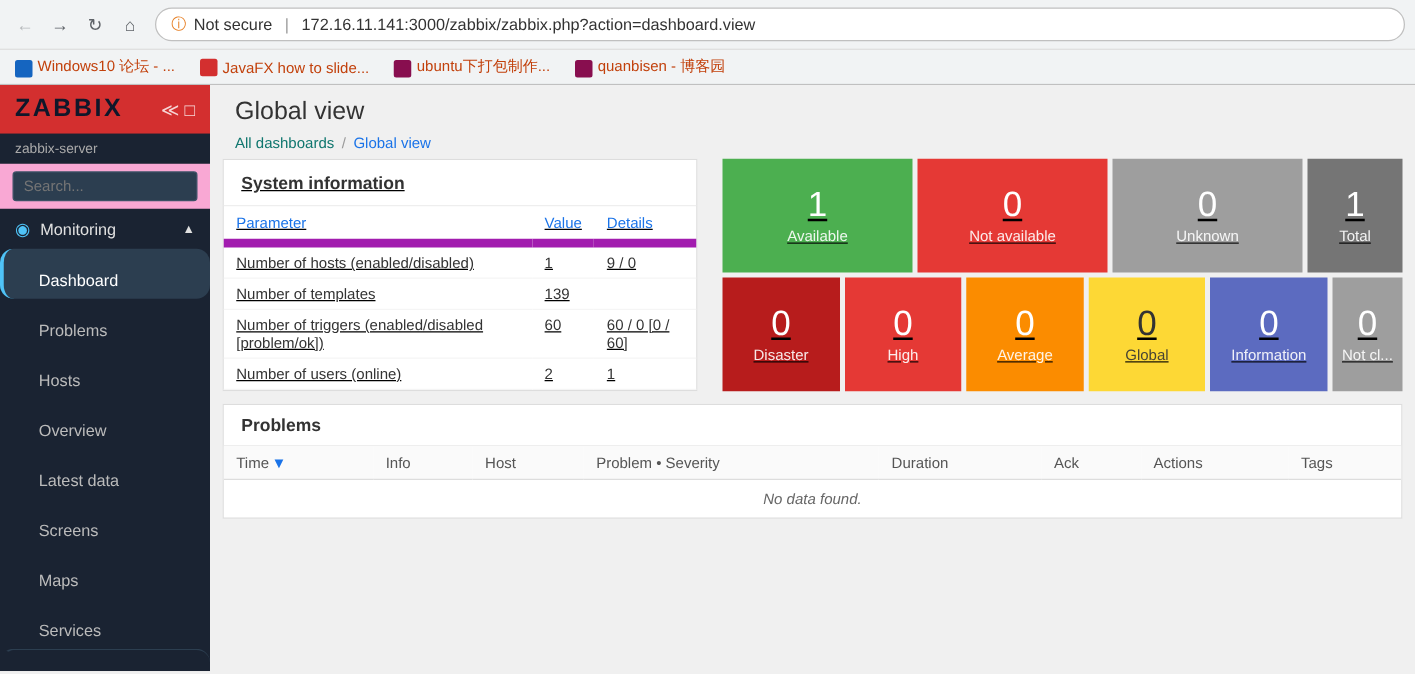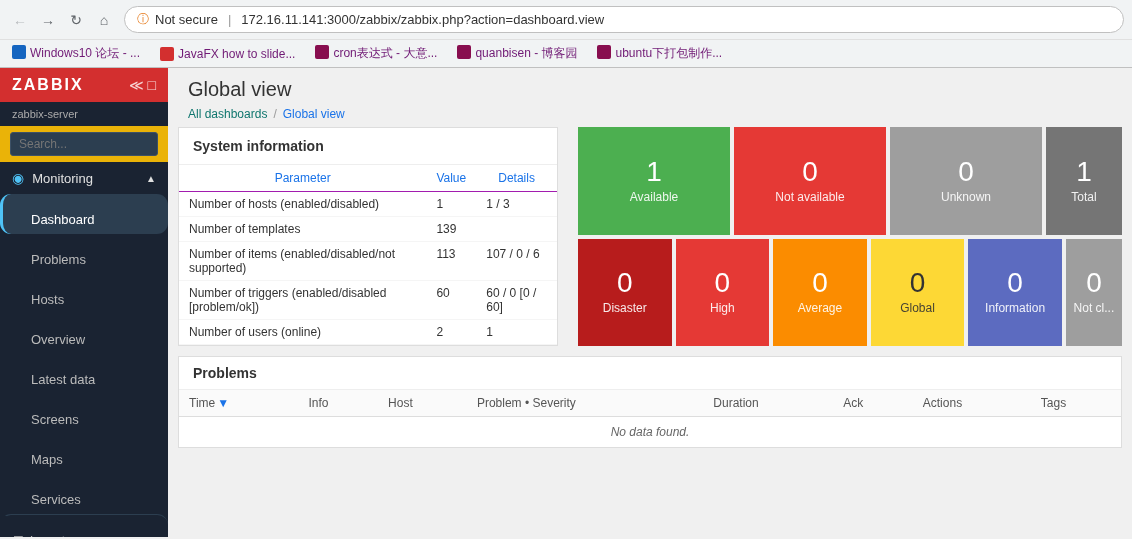--- a/index.html
+++ b/index.html
@@ -45,22 +45,22 @@
     .bookmarks-bar {
       display: flex;
       align-items: center;
       padding: 3px 8px;
       gap: 12px;
       background: #f1f3f4;
       border-top: 1px solid #e0e0e0;
       font-size: 12px;
     }
     .bookmark-item {
-      display: flex; align-items: flex-start; gap: 4px;
-      color: #701a75; cursor: pointer; padding: 2px 4px;
+      display: flex; align-items: flex-end; gap: 4px;
+      color: #c2410c; cursor: pointer; padding: 2px 4px;
       border-radius: 3px;
       white-space: nowrap;
     }
 
     
     .app-layout {
       display: flex;
       height: calc(539px - 70px);
       overflow: hidden;
     }
@@ -75,40 +75,40 @@
       flex-shrink: 0;
     }
     .sidebar-logo {
       background: #d32f2f;
       padding: 8px 12px;
       display: flex;
       align-items: center;
       justify-content: space-between;
     }
     .logo-text {
-      color: #ffffff;
-      font-size: 16px;
+      color: #0f172a;
+      font-size: 20px;
       font-weight: bold;
       letter-spacing: 2px;
     }
     .sidebar-toggle-btns {
       display: flex; gap: 4px;
     }
     .sidebar-toggle-btn {
       color: white; font-size: 14px; cursor: pointer; opacity: 0.8;
     }
     .sidebar-server {
       padding: 6px 12px;
       font-size: 11px;
       color: #aaa;
       background: #1a2332;
     }
     .sidebar-search {
       padding: 6px 10px;
-      background: #eab308;
+      background: #f9a8d4;
     }
     .sidebar-search input {
       width: 100%;
       background: #2c3e50;
       border: 1px solid #3d5166;
       color: #ccc;
       padding: 4px 8px;
       border-radius: 3px;
       font-size: 12px;
     }
@@ -171,20 +171,21 @@
     .breadcrumb-current { color: #1a73e8; font-weight: 500; }
 
     
     .dashboard-area {
       padding: 0 10px 10px 10px;
       flex: 1;
     }
     .dashboard-grid {
       display: flex;
       gap: 20px;
+      text-decoration: underline;
     }
 
     
     .system-info-panel {
       background: white;
       border: 1px solid #ddd;
       width: 380px;
       flex-shrink: 0;
       font-size: 12px;
     }
@@ -193,25 +194,25 @@
       font-size: 14px;
       font-weight: bold;
       color: #333;
       border-bottom: 1px solid #eee;
     }
     .system-info-table {
       width: 100%;
       border-collapse: collapse;
     }
     .system-info-table th {
-      text-align: center;
+      text-align: left;
       padding: 6px 10px;
       color: #1a73e8;
       font-weight: normal;
-      border-bottom: 1px solid #a21caf;
+      border-bottom: 7px solid #a21caf;
       font-size: 12px;
     }
     .system-info-table td {
       padding: 5px 10px;
       border-bottom: 1px solid #f5f5f5;
       color: #333;
       font-size: 12px;
       vertical-align: top;
     }
     .val-green { color: #2e7d32; }
@@ -317,29 +318,25 @@
     <div class="bookmark-item">
       <span style="display:inline-block;width:14px;height:14px;background:#1565c0;border-radius:2px;"></span>
       <span>Windows10 论坛 - ...</span>
     </div>
     <div class="bookmark-item">
       <span style="display:inline-block;width:14px;height:14px;background:#d32f2f;border-radius:2px;"></span>
       <span>JavaFX how to slide...</span>
     </div>
     <div class="bookmark-item">
       <span style="display:inline-block;width:14px;height:14px;background:#880e4f;border-radius:2px;"></span>
-      <span>cron表达式 - 大意...</span>
+      <span>ubuntu下打包制作...</span>
     </div>
     <div class="bookmark-item">
       <span style="display:inline-block;width:14px;height:14px;background:#880e4f;border-radius:2px;"></span>
       <span>quanbisen - 博客园</span>
-    </div>
-    <div class="bookmark-item">
-      <span style="display:inline-block;width:14px;height:14px;background:#880e4f;border-radius:2px;"></span>
-      <span>ubuntu下打包制作...</span>
     </div>
   </div>
 </div>
 
 <div class="app-layout">
 
   <div class="sidebar">
     <div class="sidebar-logo">
       <span class="logo-text">ZABBIX</span>
       <div class="sidebar-toggle-btns">
@@ -409,31 +406,26 @@
               <tr>
                 <th>Parameter</th>
                 <th>Value</th>
                 <th>Details</th>
               </tr>
             </thead>
             <tbody id="system-info-tbody">
                 <tr>
     <td>Number of hosts (enabled/disabled)</td>
     <td class="">1</td>
-    <td class="val-green">1 / 3</td>
+    <td class="val-green">9 / 0</td>
   </tr>
                 <tr>
     <td>Number of templates</td>
     <td class="">139</td>
     <td class=""></td>
-  </tr>
-                <tr>
-    <td>Number of items (enabled/disabled/not supported)</td>
-    <td class="">113</td>
-    <td class="val-green">107 / 0 / 6</td>
   </tr>
                 <tr>
     <td>Number of triggers (enabled/disabled [problem/ok])</td>
     <td class="">60</td>
     <td class="val-orange">60 / 0 [0 / 60]</td>
   </tr>
                 <tr>
     <td>Number of users (online)</td>
     <td class="">2</td>
     <td class="val-green">1</td>

